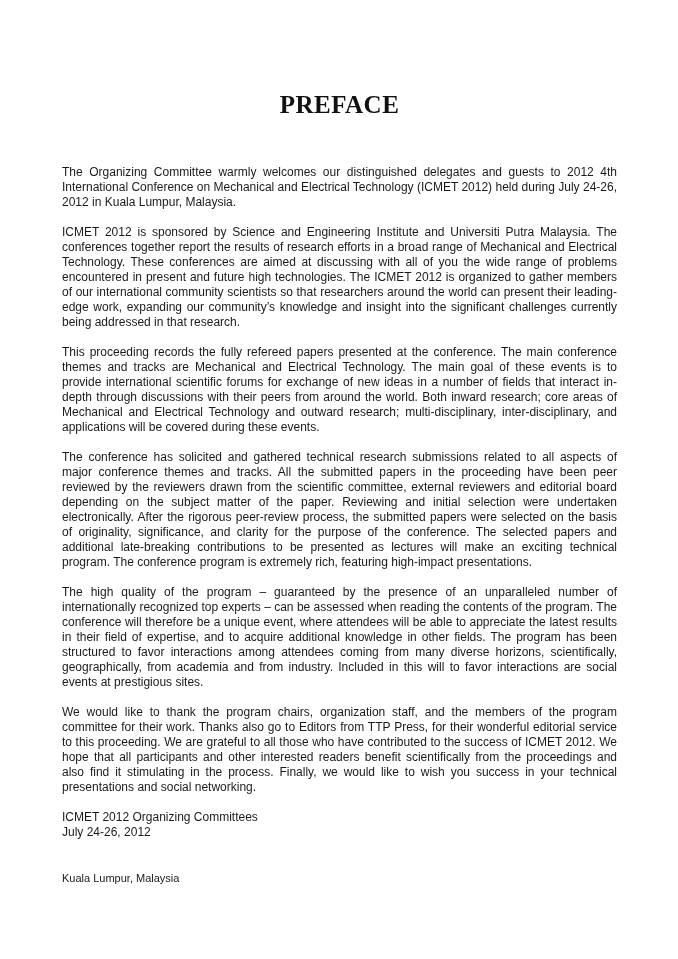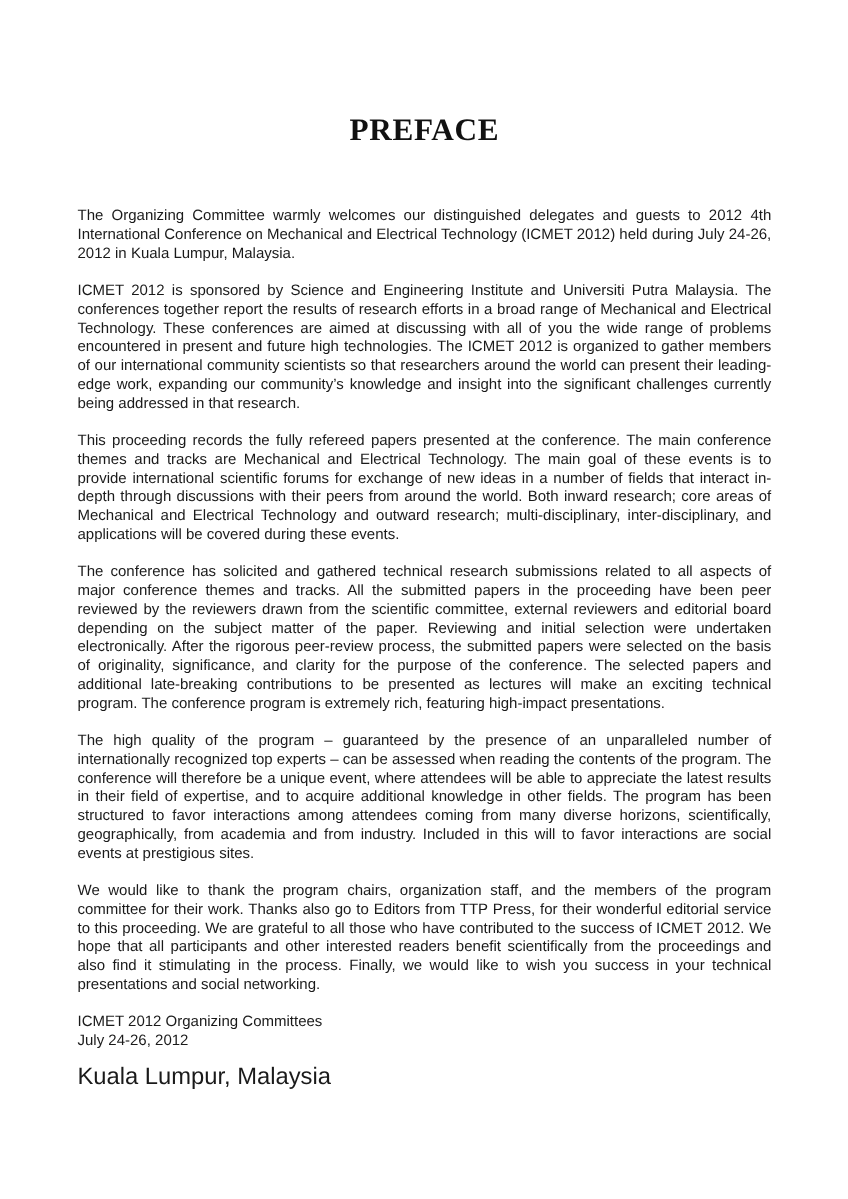--- a/index.html
+++ b/index.html
@@ -41,23 +41,23 @@
   }
   .sig-line {
     font-size: 12px;
     line-height: 15px;
     margin: 0;
   }
   .sig-block {
     margin: 0 0 0 0;
   }
   .location {
-    font-size: 19px;
+    font-size: 11px;
     line-height: 17px;
-    margin: 13px 0 0 0;
+    margin: 30px 0 0 0;
   }
 </style>
 </head>
 <body>
 
 <div class="page">
 
   <h1 class="title">PREFACE</h1>
 
 

